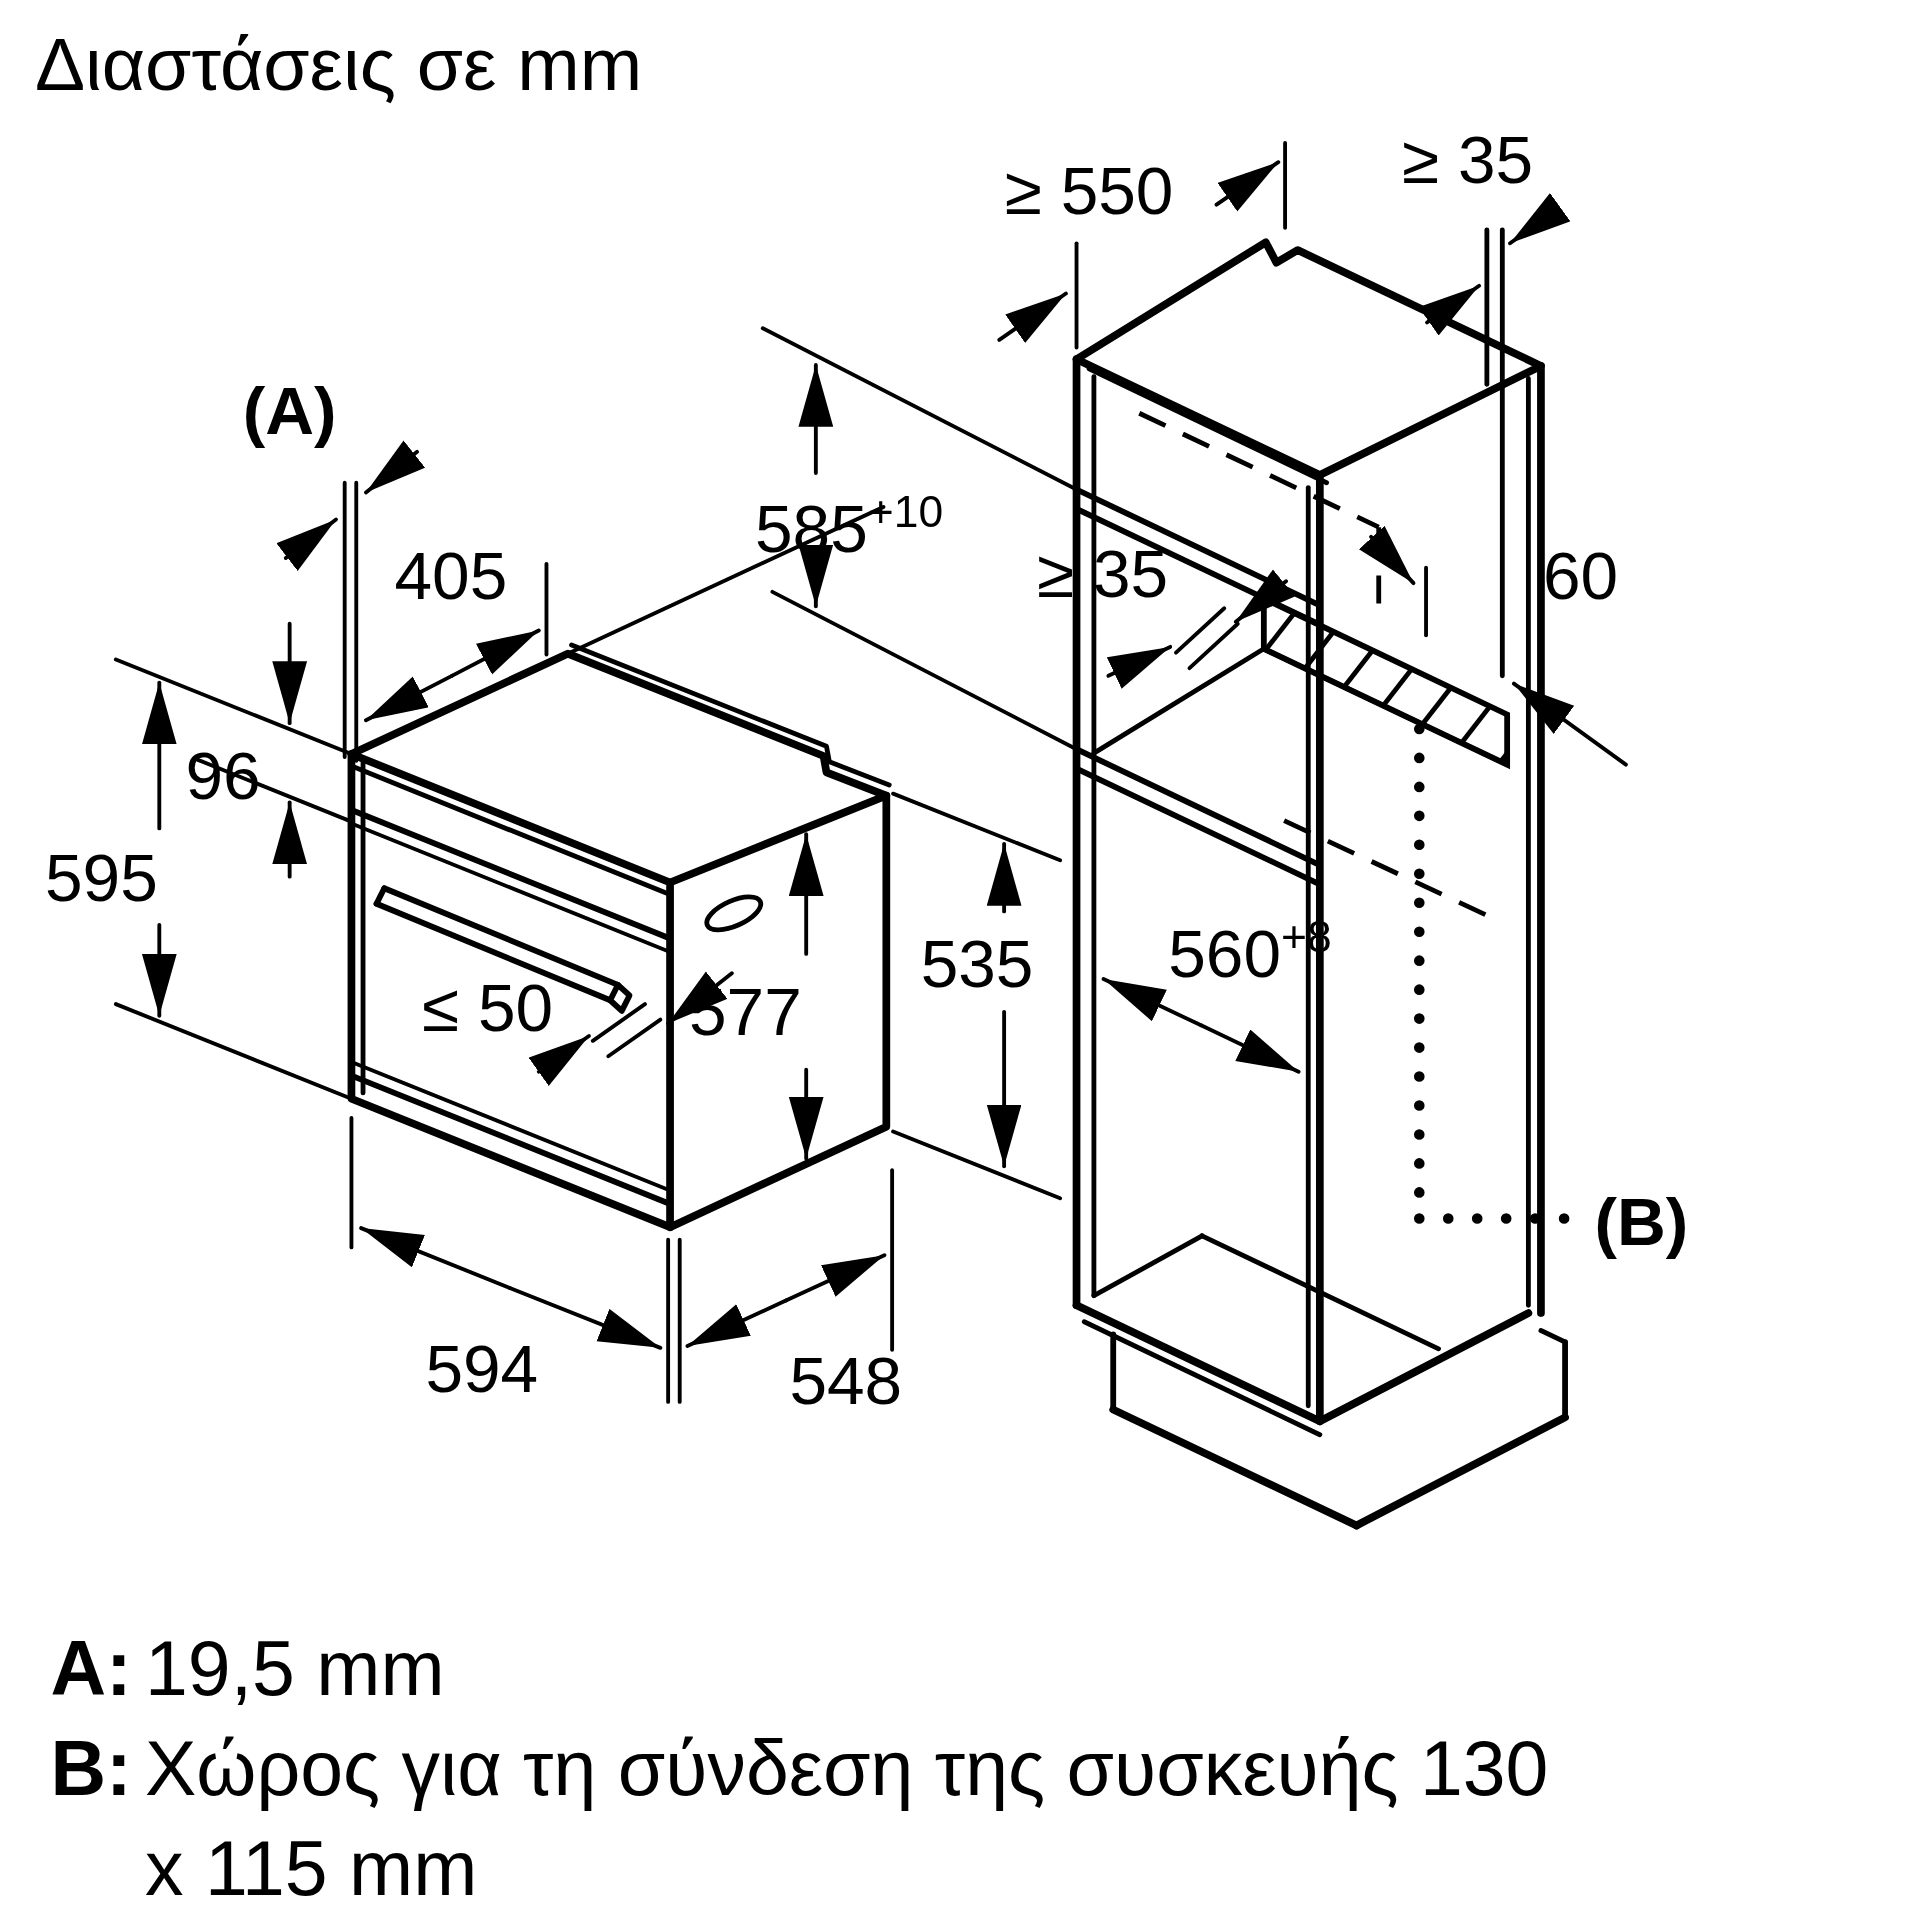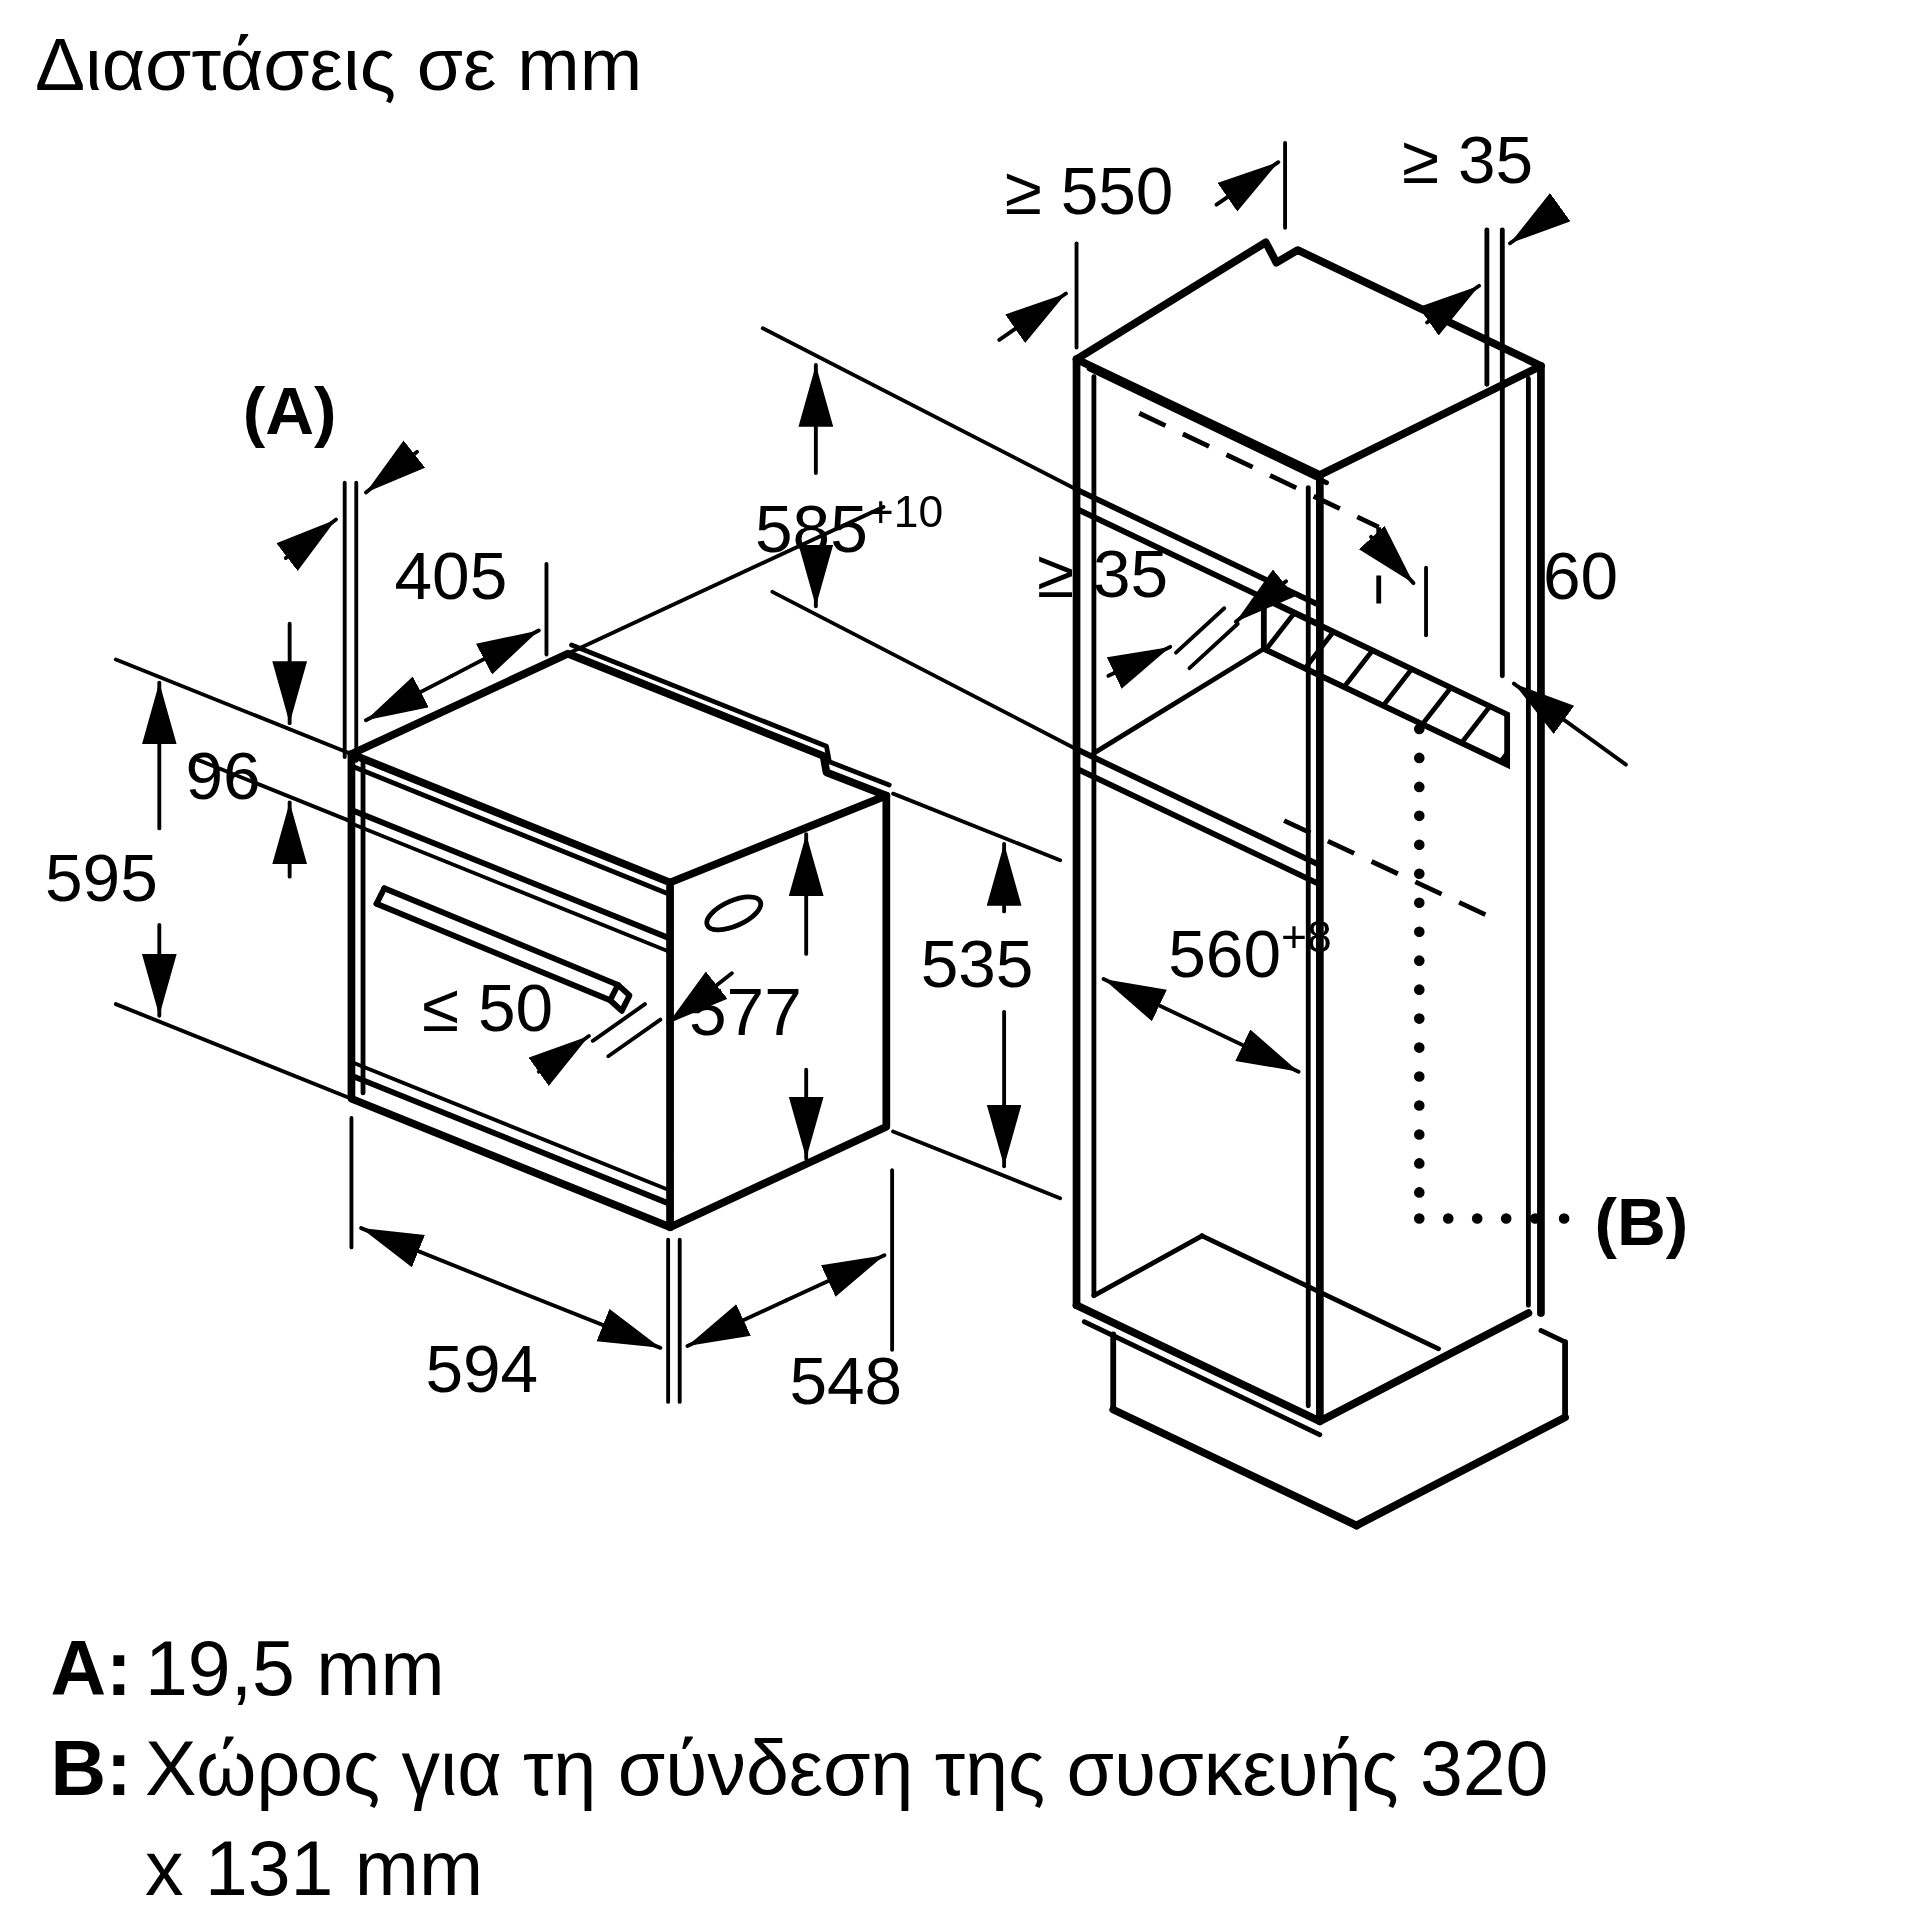--- a/index.html
+++ b/index.html
@@ -215,22 +215,22 @@
     </g>
   </svg>
 
   <div class="legend">
     <div class="legend-row">
       <span class="legend-key">A:</span>
       <span class="legend-val">19,5 mm</span>
     </div>
     <div class="legend-row">
       <span class="legend-key">B:</span>
-      <span class="legend-val">Χώρος για τη σύνδεση της συσκευής 320</span>
+      <span class="legend-val">Χώρος για τη σύνδεση της συσκευής 130</span>
     </div>
     <div class="legend-row">
       <span class="legend-key"></span>
-      <span class="legend-val">x 131 mm</span>
+      <span class="legend-val">x 115 mm</span>
     </div>
   </div>
 
 </div>
 
 
 </body></html>

